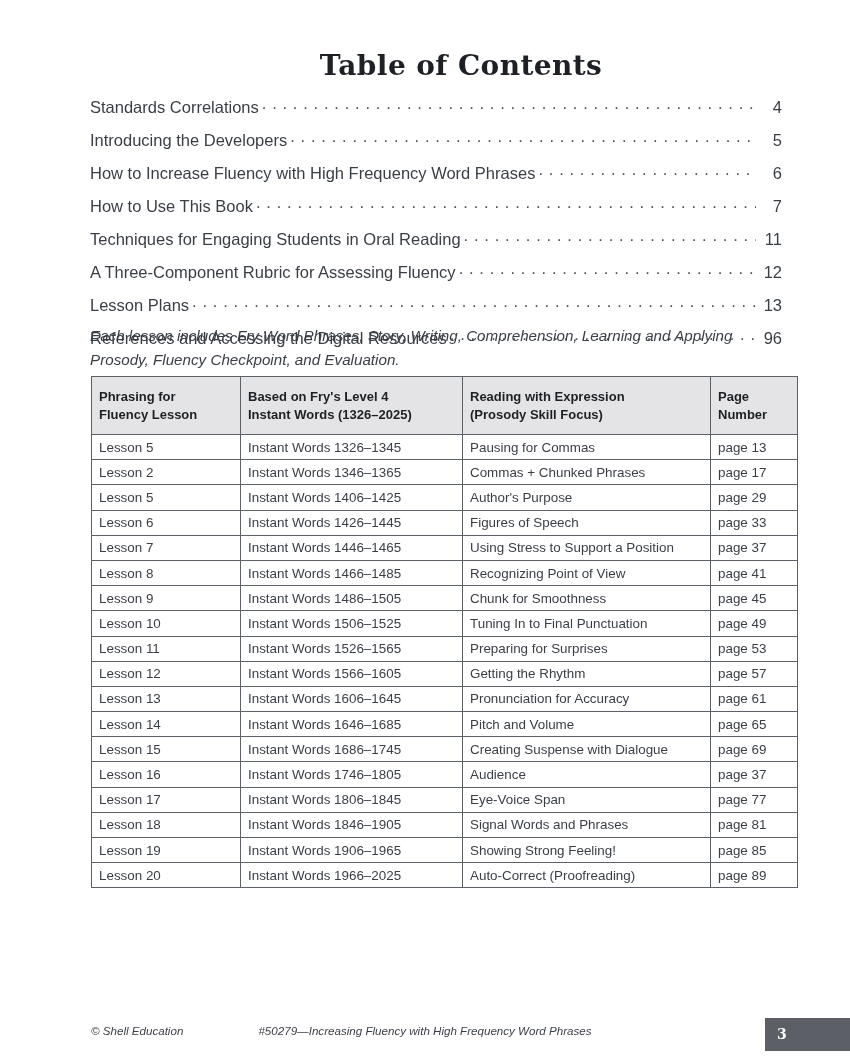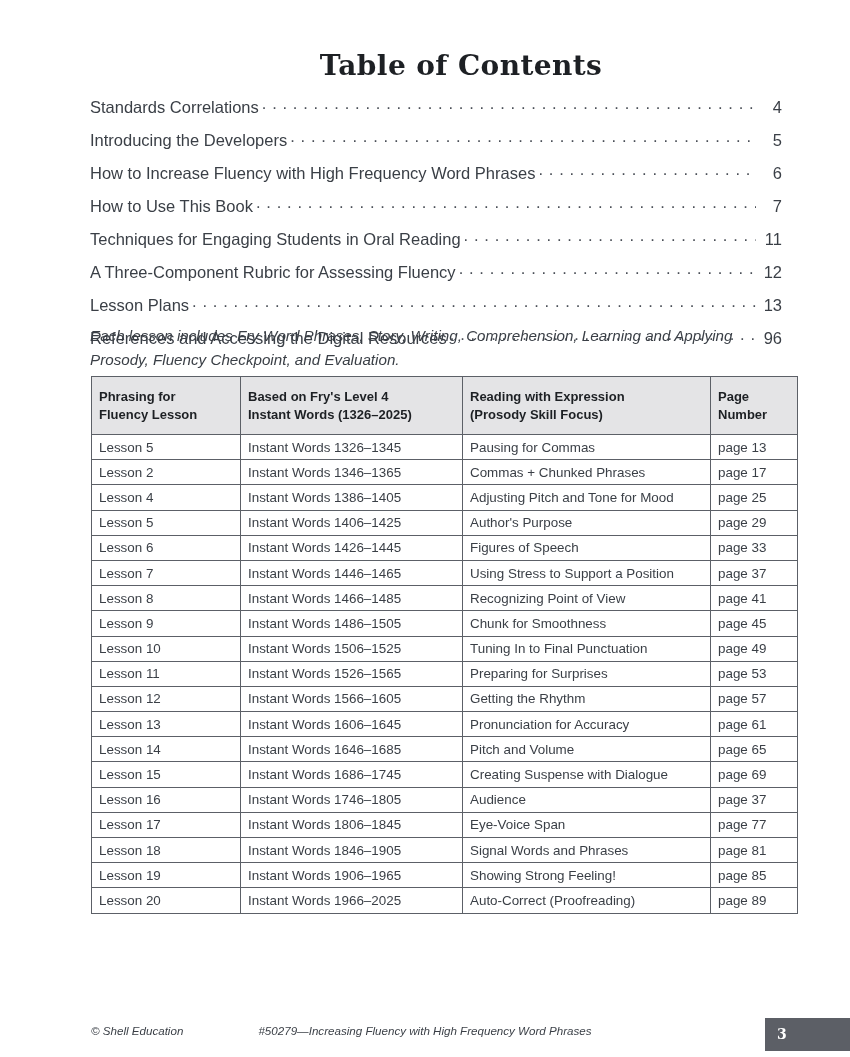--- a/index.html
+++ b/index.html
@@ -247,26 +247,20 @@
         <td>Pausing for Commas</td>
         <td>page 13</td>
       </tr>
       <tr>
         <td>Lesson 2</td>
         <td>Instant Words 1346–1365</td>
         <td>Commas + Chunked Phrases</td>
         <td>page 17</td>
       </tr>
       <tr>
-        <td>Lesson 4</td>
-        <td>Instant Words 1386–1405</td>
-        <td>Adjusting Pitch and Tone for Mood</td>
-        <td>page 25</td>
-      </tr>
-      <tr>
         <td>Lesson 5</td>
         <td>Instant Words 1406–1425</td>
         <td>Author's Purpose</td>
         <td>page 29</td>
       </tr>
       <tr>
         <td>Lesson 6</td>
         <td>Instant Words 1426–1445</td>
         <td>Figures of Speech</td>
         <td>page 33</td>

